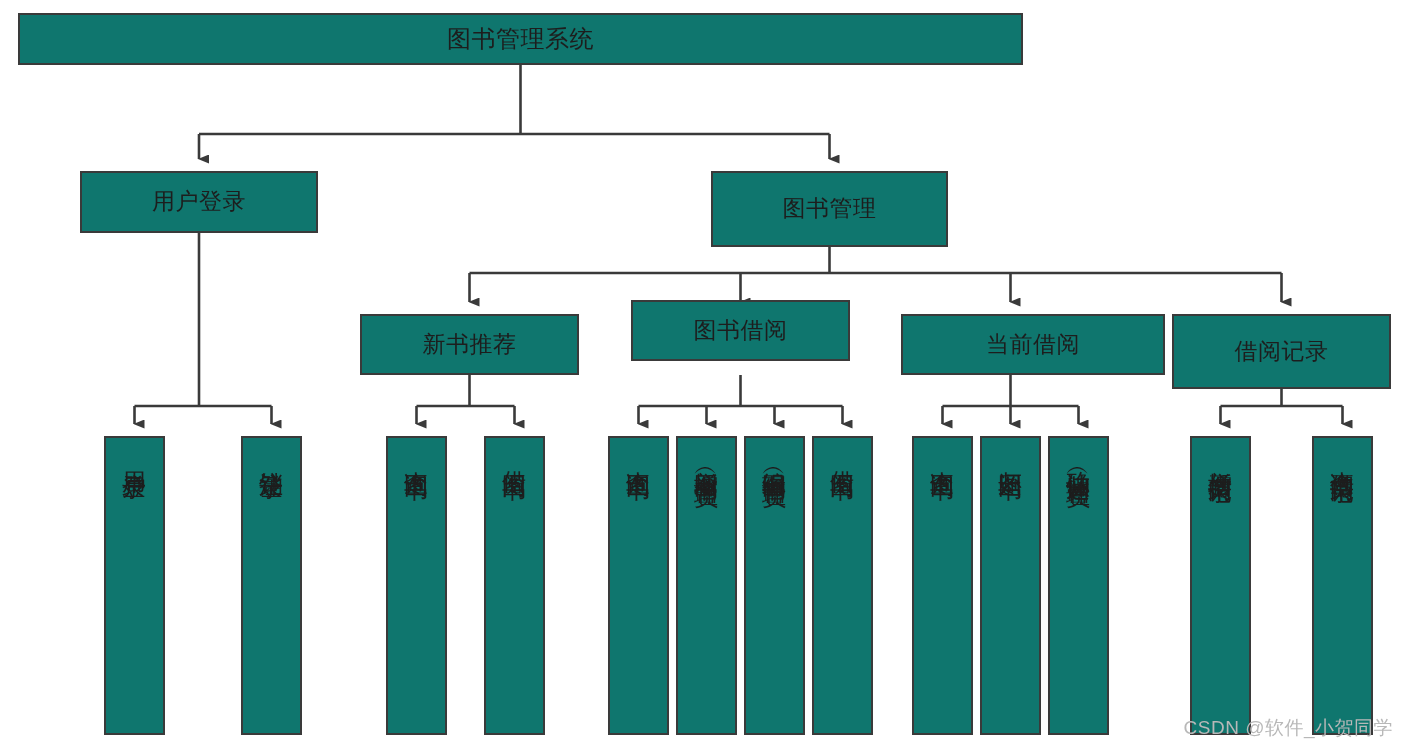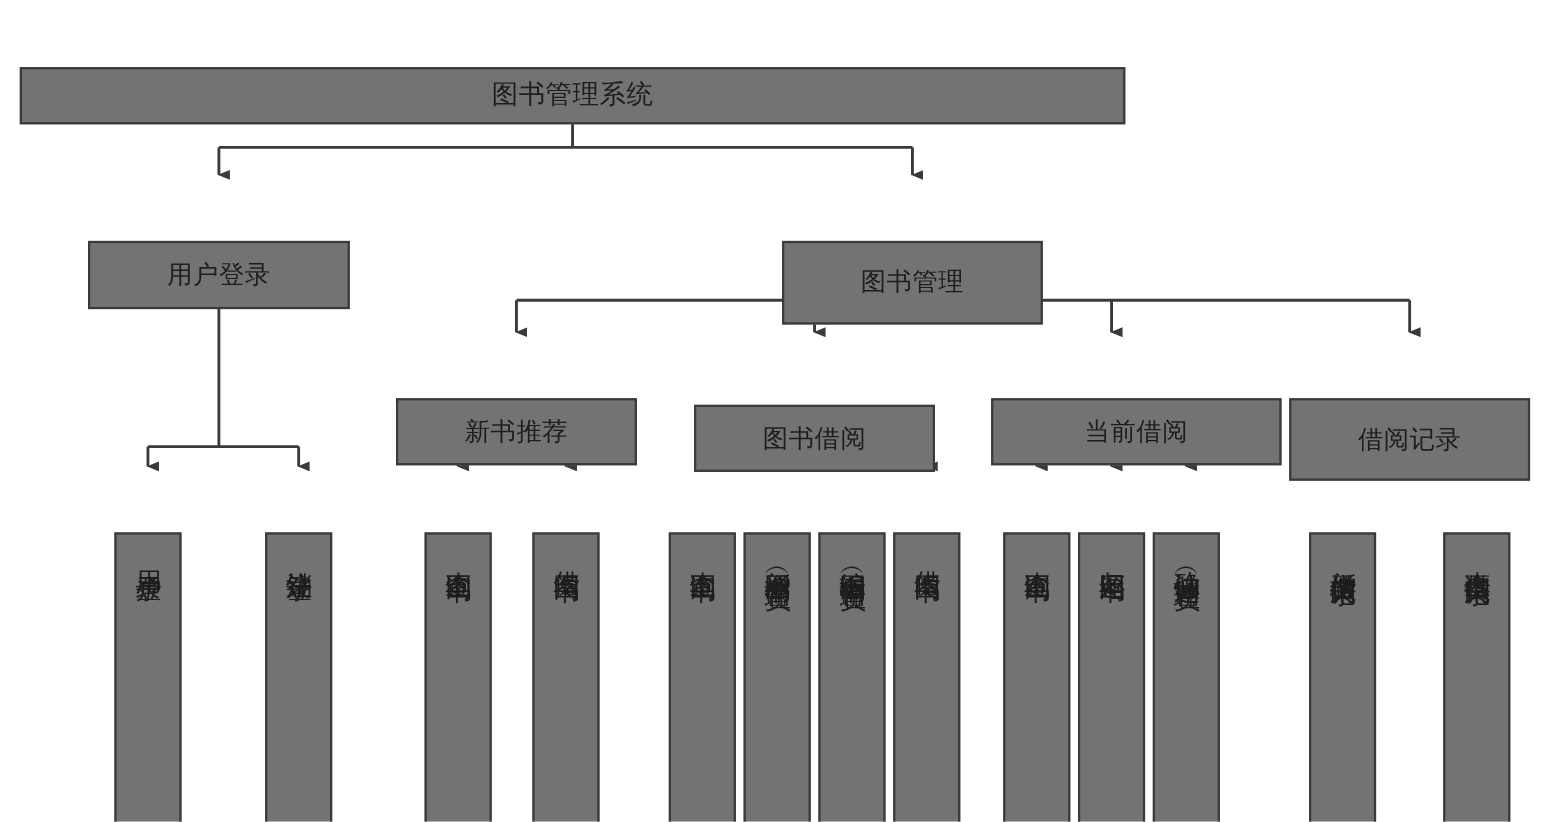--- a/index.html
+++ b/index.html
@@ -22,27 +22,26 @@
     position: absolute;
     left: 0;
     top: 0;
     width: 1405px;
     height: 747px;
     pointer-events: none;
   }
   .node {
     position: absolute;
     box-sizing: border-box;
-    background: #737373;
+    background: #0f766e;
     border: 2px solid #3a3a3a;
     display: flex;
     align-items: center;
     justify-content: center;
     color: #1d1d1d;
-    margin-top: 48px;
   }
   .node-label {
     display: block;
     text-align: center;
     line-height: 1.18;
     letter-spacing: 0.5px;
     white-space: nowrap;
   }
   .node.horizontal .node-label {
     font-size: 23px;
@@ -129,21 +128,21 @@
       </div>
       <div class="node horizontal" style="left: 80px; top: 171px; width: 238px; height: 62px;">
         <span class="node-label">用户登录</span>
       </div>
       <div class="node horizontal" style="left: 711px; top: 171px; width: 237px; height: 76px;">
         <span class="node-label">图书管理</span>
       </div>
       <div class="node horizontal" style="left: 360px; top: 314px; width: 219px; height: 61px;">
         <span class="node-label">新书推荐</span>
       </div>
-      <div class="node horizontal" style="left: 631px; top: 320px; width: 219px; height: 61px;">
+      <div class="node horizontal" style="left: 631px; top: 300px; width: 219px; height: 61px;">
         <span class="node-label">图书借阅</span>
       </div>
       <div class="node horizontal" style="left: 901px; top: 314px; width: 264px; height: 61px;">
         <span class="node-label">当前借阅</span>
       </div>
       <div class="node horizontal" style="left: 1172px; top: 314px; width: 219px; height: 75px;">
         <span class="node-label">借阅记录</span>
       </div>
       <div class="node vertical" style="left: 104px; top: 436px; width: 61px; height: 299px;">
         <span class="node-label">用户登录</span>
@@ -179,14 +178,15 @@
         <span class="node-label">确认归还（管理员）</span>
       </div>
       <div class="node vertical" style="left: 1190px; top: 436px; width: 61px; height: 299px;">
         <span class="node-label">新增借阅记录</span>
       </div>
       <div class="node vertical" style="left: 1312px; top: 436px; width: 61px; height: 299px;">
         <span class="node-label">查询借阅记录</span>
       </div>
     </div>
 
+  <div id="watermark">CSDN @软件_小贺同学</div>
 
 </div>
 
 </body></html>

